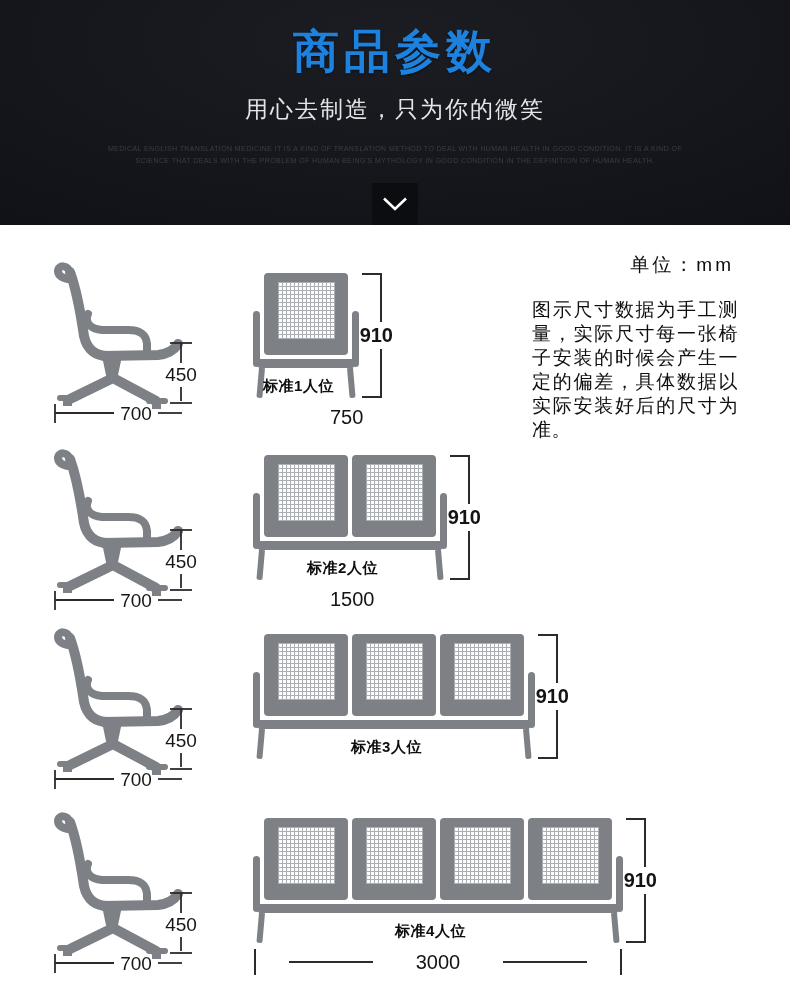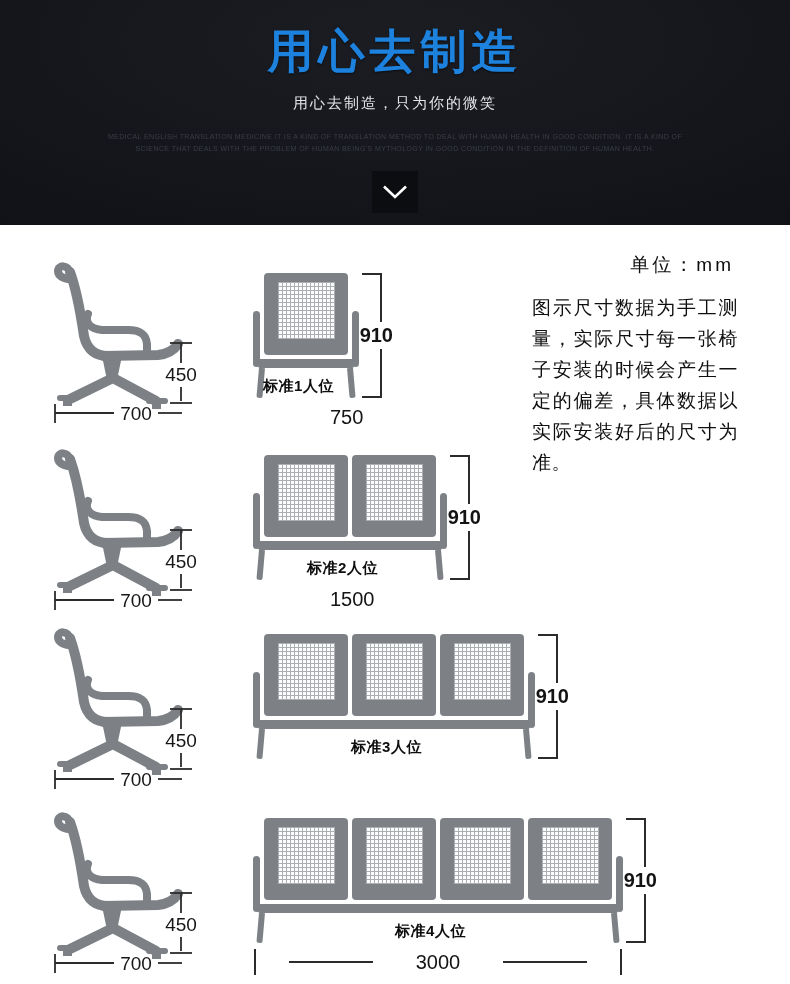--- a/index.html
+++ b/index.html
@@ -16,42 +16,42 @@
     background:radial-gradient(130% 170% at 50% 18%, #1b1d23 0%, #121318 55%, #0b0c0f 100%);
     text-align:center;
   }
   .banner h1 {
     margin:0; padding-top:21px;
     font-size:46px; font-weight:bold; letter-spacing:5px;
     color:#1d82dd;
     text-shadow:0 1px 2px rgba(0,0,0,.6);
   }
   .banner .sub {
-    margin:11px 0 0; font-size:15px; letter-spacing:2px; color:#e3e5e8;
+    margin:11px 0 0; font-size:23px; letter-spacing:2px; color:#e3e5e8;
   }
   .banner .fine {
     margin:0 auto; width:660px; font-size:7px; letter-spacing:.4px;
     color:#3a3e45; line-height:12px;
   }
   .banner .fine.first { margin-top:18px; }
   .chev {
     width:46px; height:42px; margin:16px auto 0;
     background:#0c0d10;
     display:flex; align-items:center; justify-content:center;
     cursor:pointer;
   }
 
   
   .info { position:absolute; left:532px; top:252px; width:206px; }
   .unit {
     text-align:right; padding-right:4px;
     font-size:19px; font-weight:normal; letter-spacing:3px; color:#0d0d0d;
   }
   .note {
-    margin:14px 0 0; font-size:19px; line-height:31px;
+    margin:20px 0 0; font-size:19px; line-height:24px;
     letter-spacing:.5px; color:#0f0f0f; text-align:justify;
   }
 
   
   .side-chair { position:absolute; width:200px; height:172px; }
   .svgdim { font-size:19px; fill:#161616; font-family:"Liberation Sans", sans-serif; }
 
   
   .bench { position:absolute; }
   .seats { display:flex; gap:4px; }
@@ -93,21 +93,21 @@
     display:flex; flex-direction:column; align-items:flex-end;font-weight:bold;
   }
   .hcap  { height:2px; width:20px; background:#2b2b2b; flex:none; }
   .hline { flex:1; width:2px; background:#2b2b2b; }
   .hval  { font-size:20px; color:#141414; padding:2px 0; transform:translateX(11px); }
 </style>
 </head>
 <body>
 
 <div class="banner">
-  <h1>用心去制造</h1>
+  <h1>商品参数</h1>
   <p class="sub">用心去制造，只为你的微笑</p>
   <p class="fine first">MEDICAL ENGLISH TRANSLATION MEDICINE IT IS A KIND OF TRANSLATION METHOD TO DEAL WITH HUMAN HEALTH IN GOOD CONDITION. IT IS A KIND OF</p>
   <p class="fine">SCIENCE THAT DEALS WITH THE PROBLEM OF HUMAN BEING'S MYTHOLOGY IN GOOD CONDITION IN THE DEFINITION OF HUMAN HEALTH.</p>
   <div class="chev">
     <svg width="28" height="16" viewBox="0 0 28 16">
       <polyline points="3,2.5 14,13 25,2.5" fill="none" stroke="#ffffff" stroke-width="2.6"></polyline>
     </svg>
   </div>
 </div>
 

